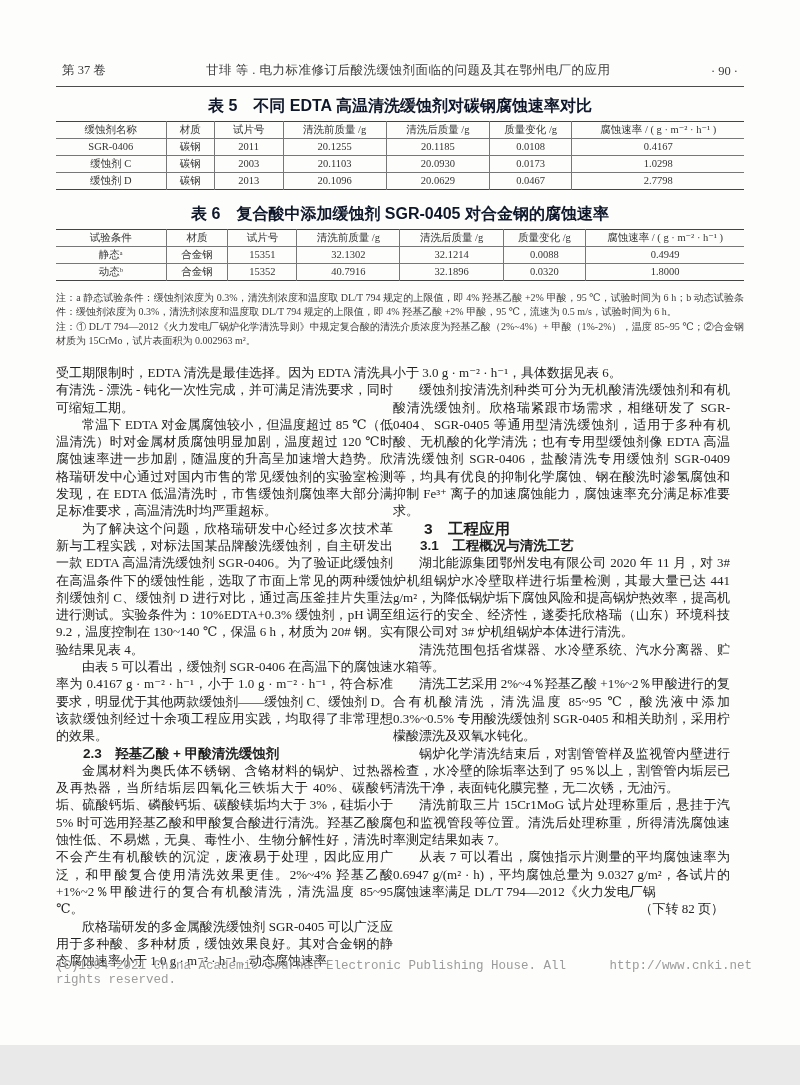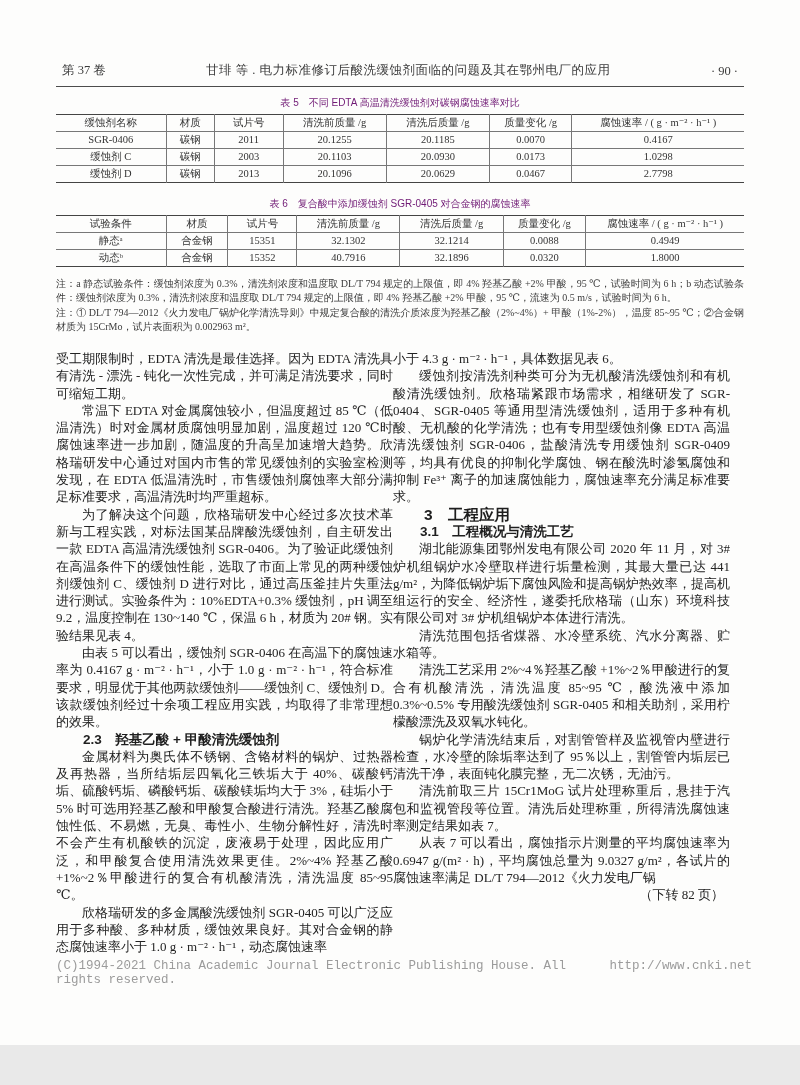--- a/index.html
+++ b/index.html
@@ -9,21 +9,21 @@
     font-family:"Liberation Serif","DejaVu Serif",serif;color:#242424;
     overflow:hidden;
   }
   
   .hdr{display:flex;justify-content:space-between;align-items:flex-end;
     font-size:12.5px;color:#3a3a3a;padding:0 6px 7px 6px;}
   .hdr .mid{letter-spacing:.5px;}
   .hdr-rule{border-bottom:1.8px solid #4c4c4c;margin-bottom:9px;}
   
   .tcap{text-align:center;font-family:"Liberation Sans","DejaVu Sans",sans-serif;
-    font-weight:normal;font-size:10px;color:#701a75;margin:5px 0 4px 0;}
+    font-weight:bold;font-size:16px;color:#0f172a;margin:5px 0 4px 0;}
   table.dt{width:100%;border-collapse:collapse;font-size:10.5px;color:#333;
     border-top:1.6px solid #444;border-bottom:1.6px solid #444;}
   table.dt th,table.dt td{border:0.8px solid #777;text-align:center;
     padding:2px 2px;font-weight:normal;line-height:12px;}
   table.dt tr>*:first-child{border-left:none;}
   table.dt tr>*:last-child{border-right:none;}
   table.dt thead th{border-top:none;}
   table.dt tbody tr:last-child td{border-bottom:none;}
   .tblock{margin-bottom:10px;}
   
@@ -79,21 +79,21 @@
           <th>腐蚀速率 / ( g · m⁻² · h⁻¹ )</th>
         </tr>
       </thead>
       <tbody>
         <tr>
           <td>SGR-0406</td>
           <td>碳钢</td>
           <td>2011</td>
           <td>20.1255</td>
           <td>20.1185</td>
-          <td>0.0070</td>
+          <td>0.0108</td>
           <td>0.4167</td>
         </tr>
         <tr>
           <td>缓蚀剂 C</td>
           <td>碳钢</td>
           <td>2003</td>
           <td>20.1103</td>
           <td>20.0930</td>
           <td>0.0173</td>
           <td>1.0298</td>
@@ -166,21 +166,21 @@
     <div class="col">
       <p class="noind">受工期限制时，EDTA 清洗是最佳选择。因为 EDTA 清洗具有清洗 - 漂洗 - 钝化一次性完成，并可满足清洗要求，同时可缩短工期。</p>
       <p>常温下 EDTA 对金属腐蚀较小，但温度超过 85 ℃（低温清洗）时对金属材质腐蚀明显加剧，温度超过 120 ℃时腐蚀速率进一步加剧，随温度的升高呈加速增大趋势。欣格瑞研发中心通过对国内市售的常见缓蚀剂的实验室检测发现，在 EDTA 低温清洗时，市售缓蚀剂腐蚀率大部分满足标准要求，高温清洗时均严重超标。</p>
       <p>为了解决这个问题，欣格瑞研发中心经过多次技术革新与工程实践，对标法国某品牌酸洗缓蚀剂，自主研发出一款 EDTA 高温清洗缓蚀剂 SGR-0406。为了验证此缓蚀剂在高温条件下的缓蚀性能，选取了市面上常见的两种缓蚀剂缓蚀剂 C、缓蚀剂 D 进行对比，通过高压釜挂片失重法进行测试。实验条件为：10%EDTA+0.3% 缓蚀剂，pH 调至 9.2，温度控制在 130~140 ℃，保温 6 h，材质为 20# 钢。实验结果见表 4。</p>
       <p>由表 5 可以看出，缓蚀剂 SGR-0406 在高温下的腐蚀速率为 0.4167 g · m⁻² · h⁻¹，小于 1.0 g · m⁻² · h⁻¹，符合标准要求，明显优于其他两款缓蚀剂——缓蚀剂 C、缓蚀剂 D。该款缓蚀剂经过十余项工程应用实践，均取得了非常理想的效果。</p>
       <p class="h-sub">2.3　羟基乙酸 + 甲酸清洗缓蚀剂</p>
       <p>金属材料为奥氏体不锈钢、含铬材料的锅炉、过热器及再热器，当所结垢层四氧化三铁垢大于 40%、碳酸钙垢、硫酸钙垢、磷酸钙垢、碳酸镁垢均大于 3%，硅垢小于 5% 时可选用羟基乙酸和甲酸复合酸进行清洗。羟基乙酸腐蚀性低、不易燃，无臭、毒性小、生物分解性好，清洗时不会产生有机酸铁的沉淀，废液易于处理，因此应用广泛，和甲酸复合使用清洗效果更佳。2%~4% 羟基乙酸 +1%~2％甲酸进行的复合有机酸清洗，清洗温度 85~95 ℃。</p>
       <p>欣格瑞研发的多金属酸洗缓蚀剂 SGR-0405 可以广泛应用于多种酸、多种材质，缓蚀效果良好。其对合金钢的静态腐蚀速率小于 1.0 g · m⁻² · h⁻¹，动态腐蚀速率</p>
     </div>
     <div class="col">
-      <p class="noind">小于 4.3 g · m⁻² · h⁻¹，具体数据见表 6。</p>
+      <p class="noind">小于 3.0 g · m⁻² · h⁻¹，具体数据见表 6。</p>
       <p>缓蚀剂按清洗剂种类可分为无机酸清洗缓蚀剂和有机酸清洗缓蚀剂。欣格瑞紧跟市场需求，相继研发了 SGR-0404、SGR-0405 等通用型清洗缓蚀剂，适用于多种有机酸、无机酸的化学清洗；也有专用型缓蚀剂像 EDTA 高温清洗缓蚀剂 SGR-0406，盐酸清洗专用缓蚀剂 SGR-0409 等，均具有优良的抑制化学腐蚀、钢在酸洗时渗氢腐蚀和抑制 Fe³⁺ 离子的加速腐蚀能力，腐蚀速率充分满足标准要求。</p>
       <p class="h-big">3　工程应用</p>
       <p class="h-sub">3.1　工程概况与清洗工艺</p>
       <p>湖北能源集团鄂州发电有限公司 2020 年 11 月，对 3# 炉机组锅炉水冷壁取样进行垢量检测，其最大量已达 441 g/m²，为降低锅炉垢下腐蚀风险和提高锅炉热效率，提高机组运行的安全、经济性，遂委托欣格瑞（山东）环境科技有限公司对 3# 炉机组锅炉本体进行清洗。</p>
       <p>清洗范围包括省煤器、水冷壁系统、汽水分离器、贮水箱等。</p>
       <p>清洗工艺采用 2%~4％羟基乙酸 +1%~2％甲酸进行的复合有机酸清洗，清洗温度 85~95 ℃，酸洗液中添加 0.3%~0.5% 专用酸洗缓蚀剂 SGR-0405 和相关助剂，采用柠檬酸漂洗及双氧水钝化。</p>
       <p>锅炉化学清洗结束后，对割管管样及监视管内壁进行检查，水冷壁的除垢率达到了 95％以上，割管管内垢层已清洗干净，表面钝化膜完整，无二次锈，无油污。</p>
       <p>清洗前取三片 15Cr1MoG 试片处理称重后，悬挂于汽包和监视管段等位置。清洗后处理称重，所得清洗腐蚀速率测定结果如表 7。</p>
       <p>从表 7 可以看出，腐蚀指示片测量的平均腐蚀速率为 0.6947 g/(m² · h)，平均腐蚀总量为 9.0327 g/m²，各试片的腐蚀速率满足 DL/T 794—2012《火力发电厂锅</p>
       <p class="turn">（下转 82 页）</p>

